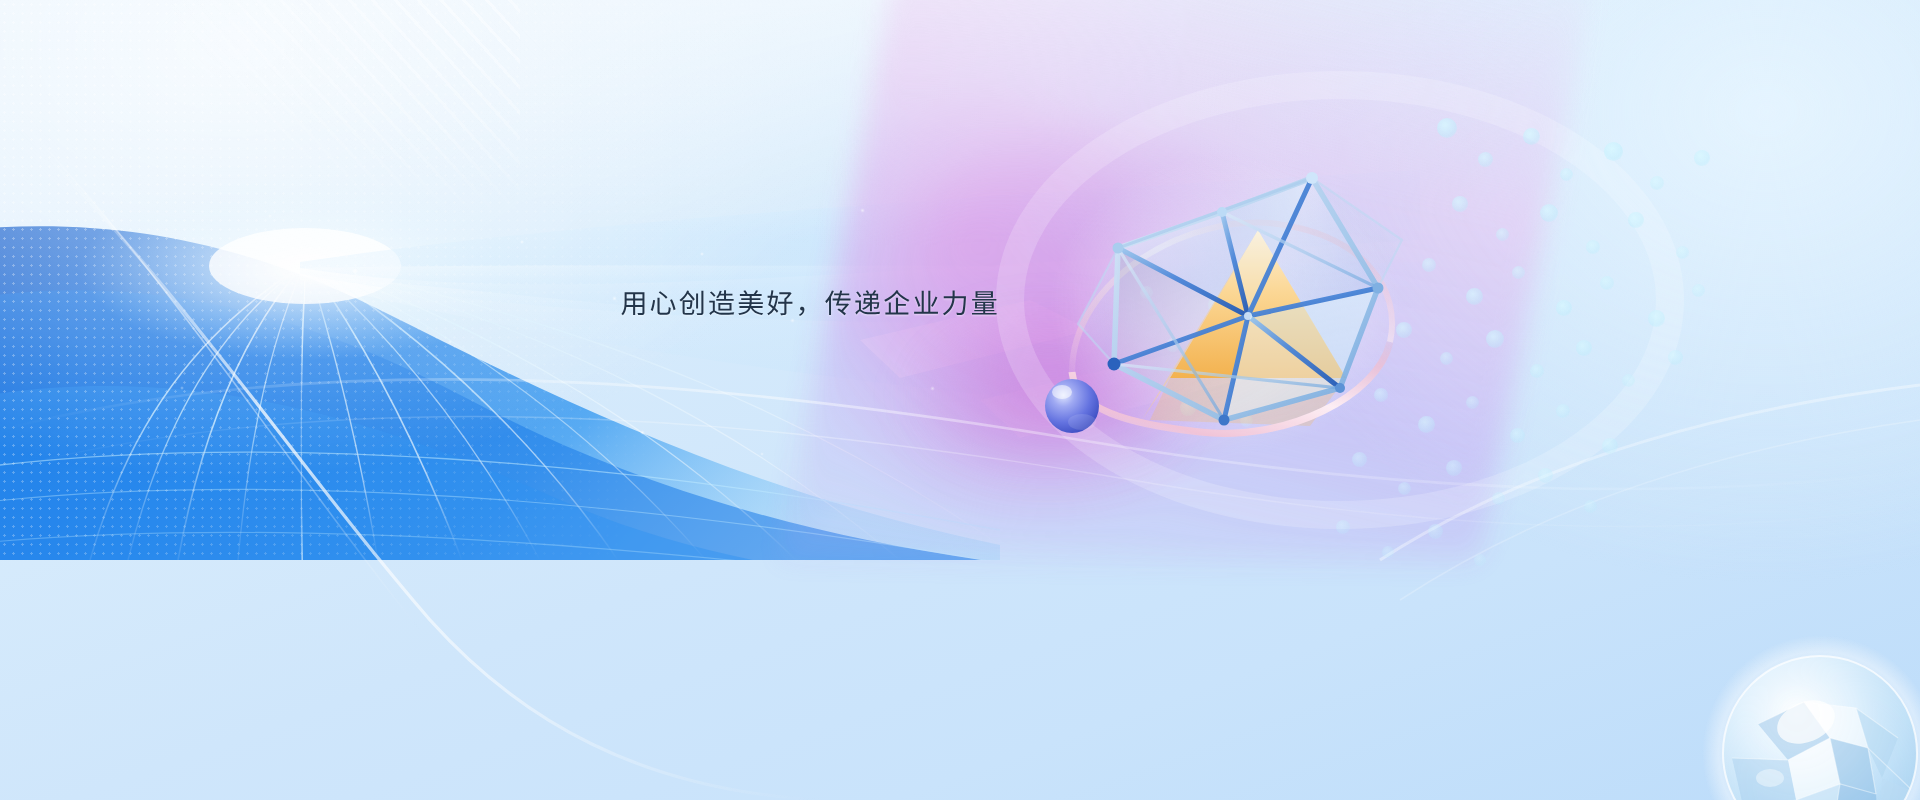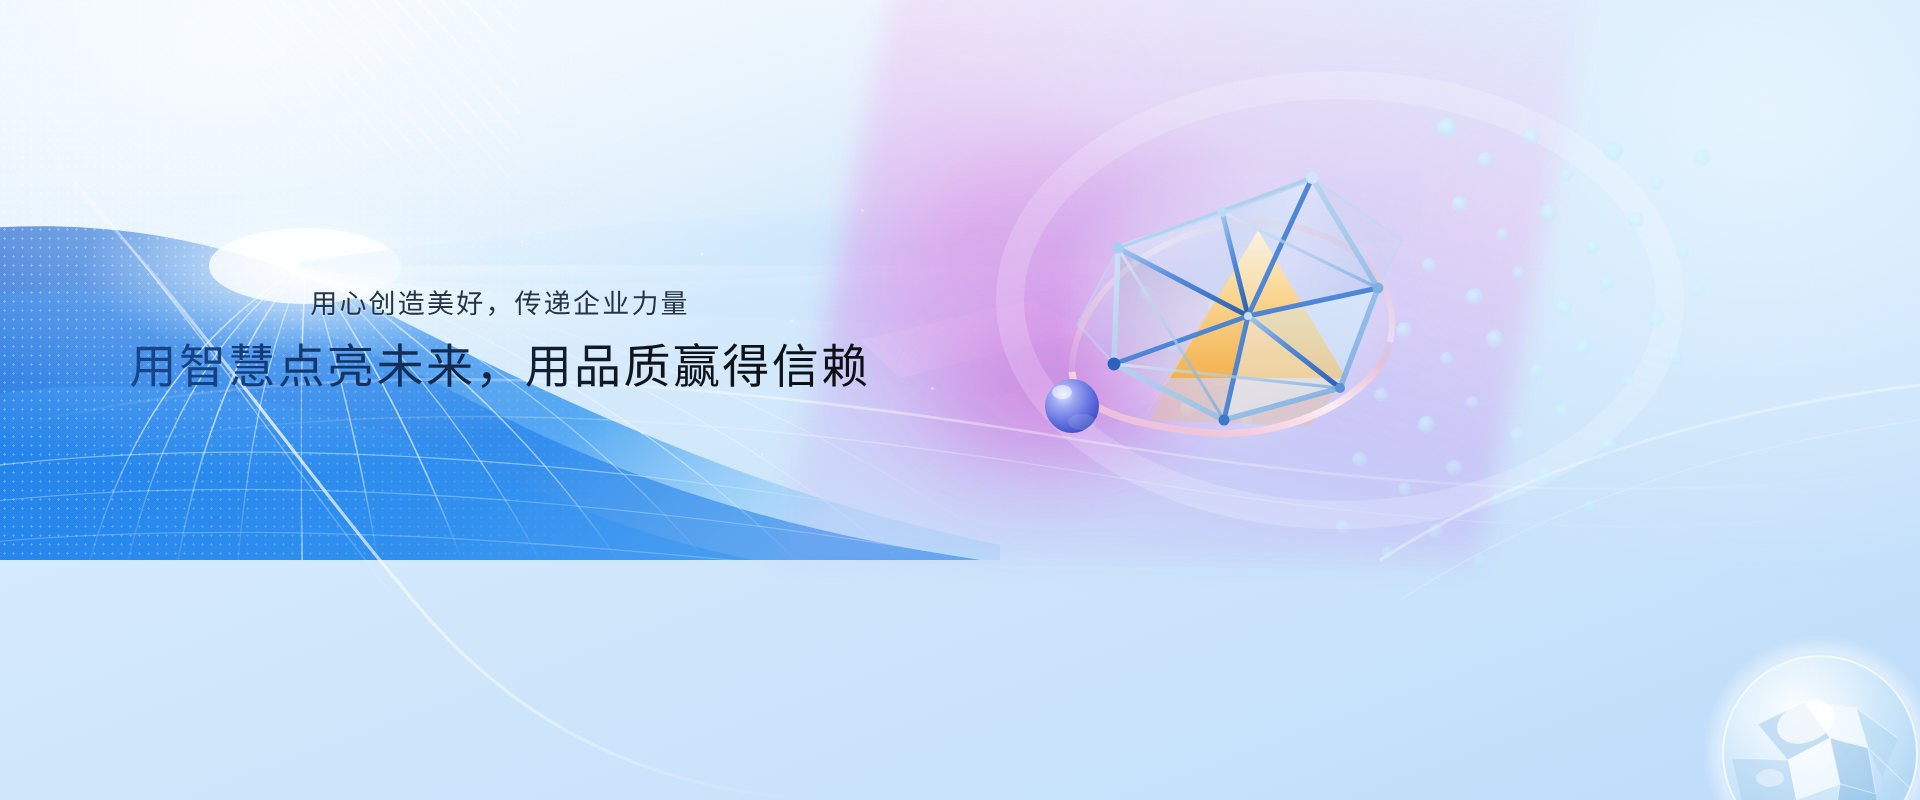--- a/index.html
+++ b/index.html
@@ -99,21 +99,21 @@
   .poly svg{width:100%;height:100%;display:block;overflow:visible;}
 
   
   .crystal{
     position:absolute;right:-30px;bottom:-78px;width:250px;height:250px;
   }
 
   
   .copy{
     position:absolute;left:0;top:286px;width:1000px;
-    z-index:8;text-align:center;
+    z-index:8;text-align:right;
   }
   .subtitle{
     margin:0 0 14px 0;
     font-size:27px;
     line-height:1.35;
     letter-spacing:2.2px;
     color:#23354a;
     font-weight:400;
     text-shadow:0 1px 2px rgba(255,255,255,.55);
   }
@@ -496,16 +496,15 @@
           <path d="M104,74 L130,110 L140,156 L132,206"></path>
           <path d="M156,80 L168,120 L176,166"></path>
         </g>
       </g>
       <circle cx="120" cy="125" r="97" fill="none" stroke="#ffffff" stroke-opacity=".72" stroke-width="2"></circle>
     </svg>
   </div>
 
   <div class="copy">
     <p class="subtitle">用心创造美好，传递企业力量</p>
-    <h1 class="headline">用智慧点亮未来，用品质赢得信赖</h1>
   </div>
 
 </div>
 
 </body></html>

